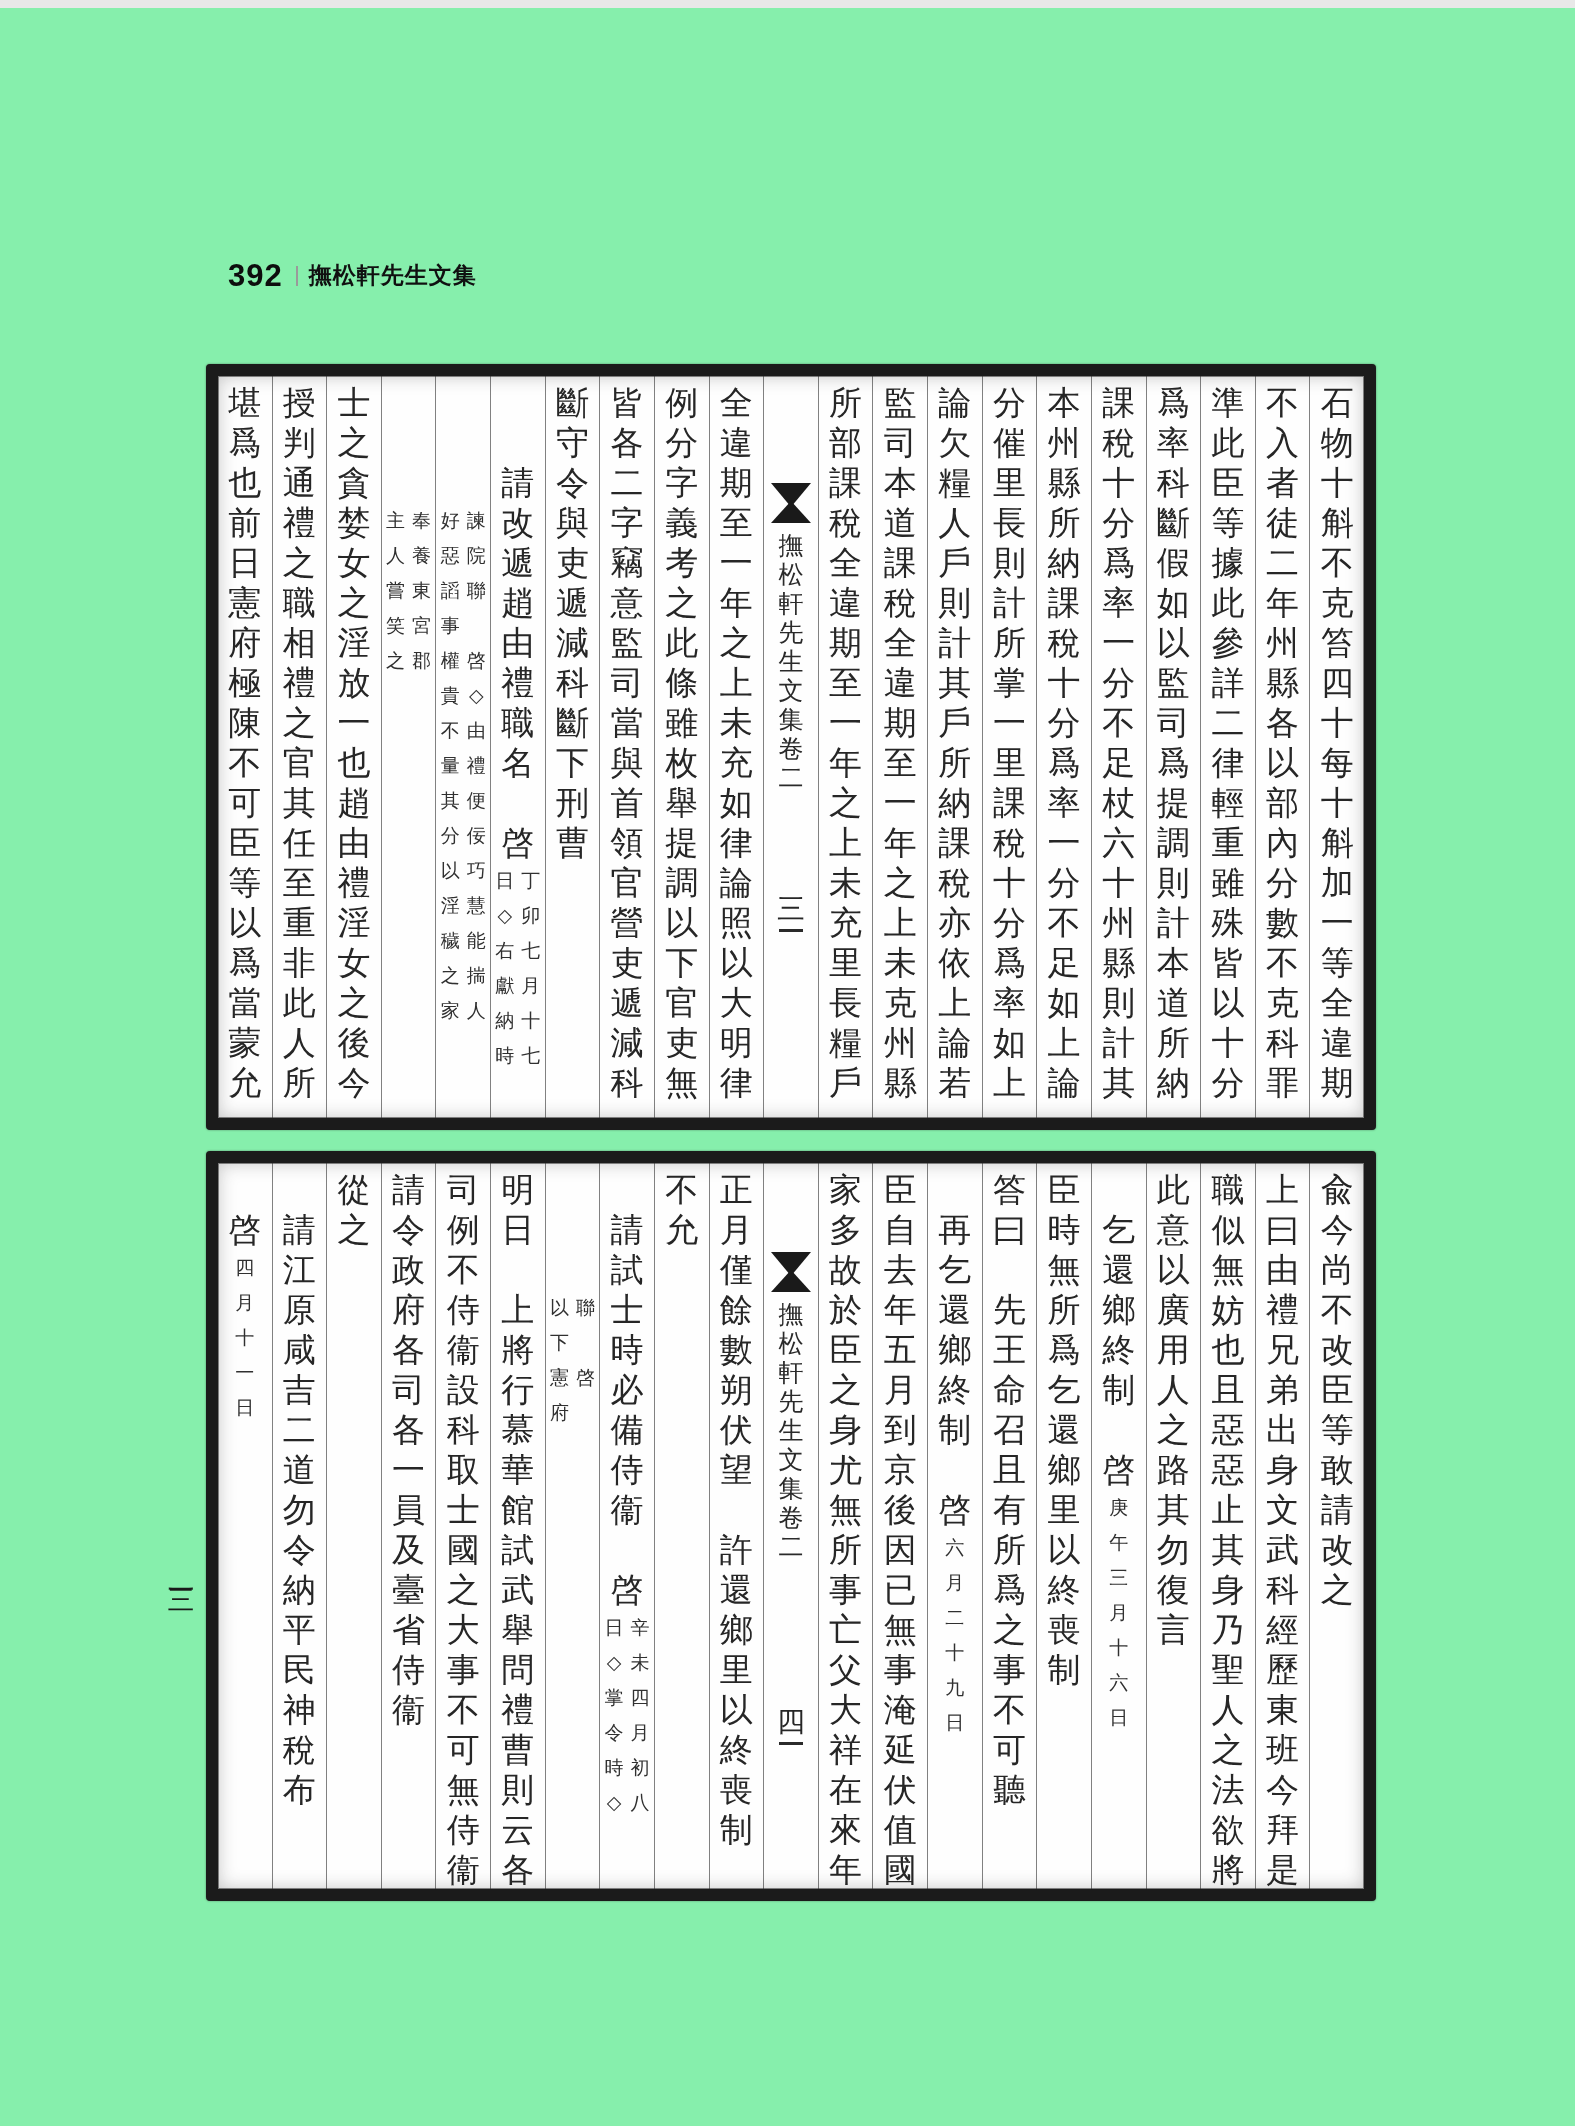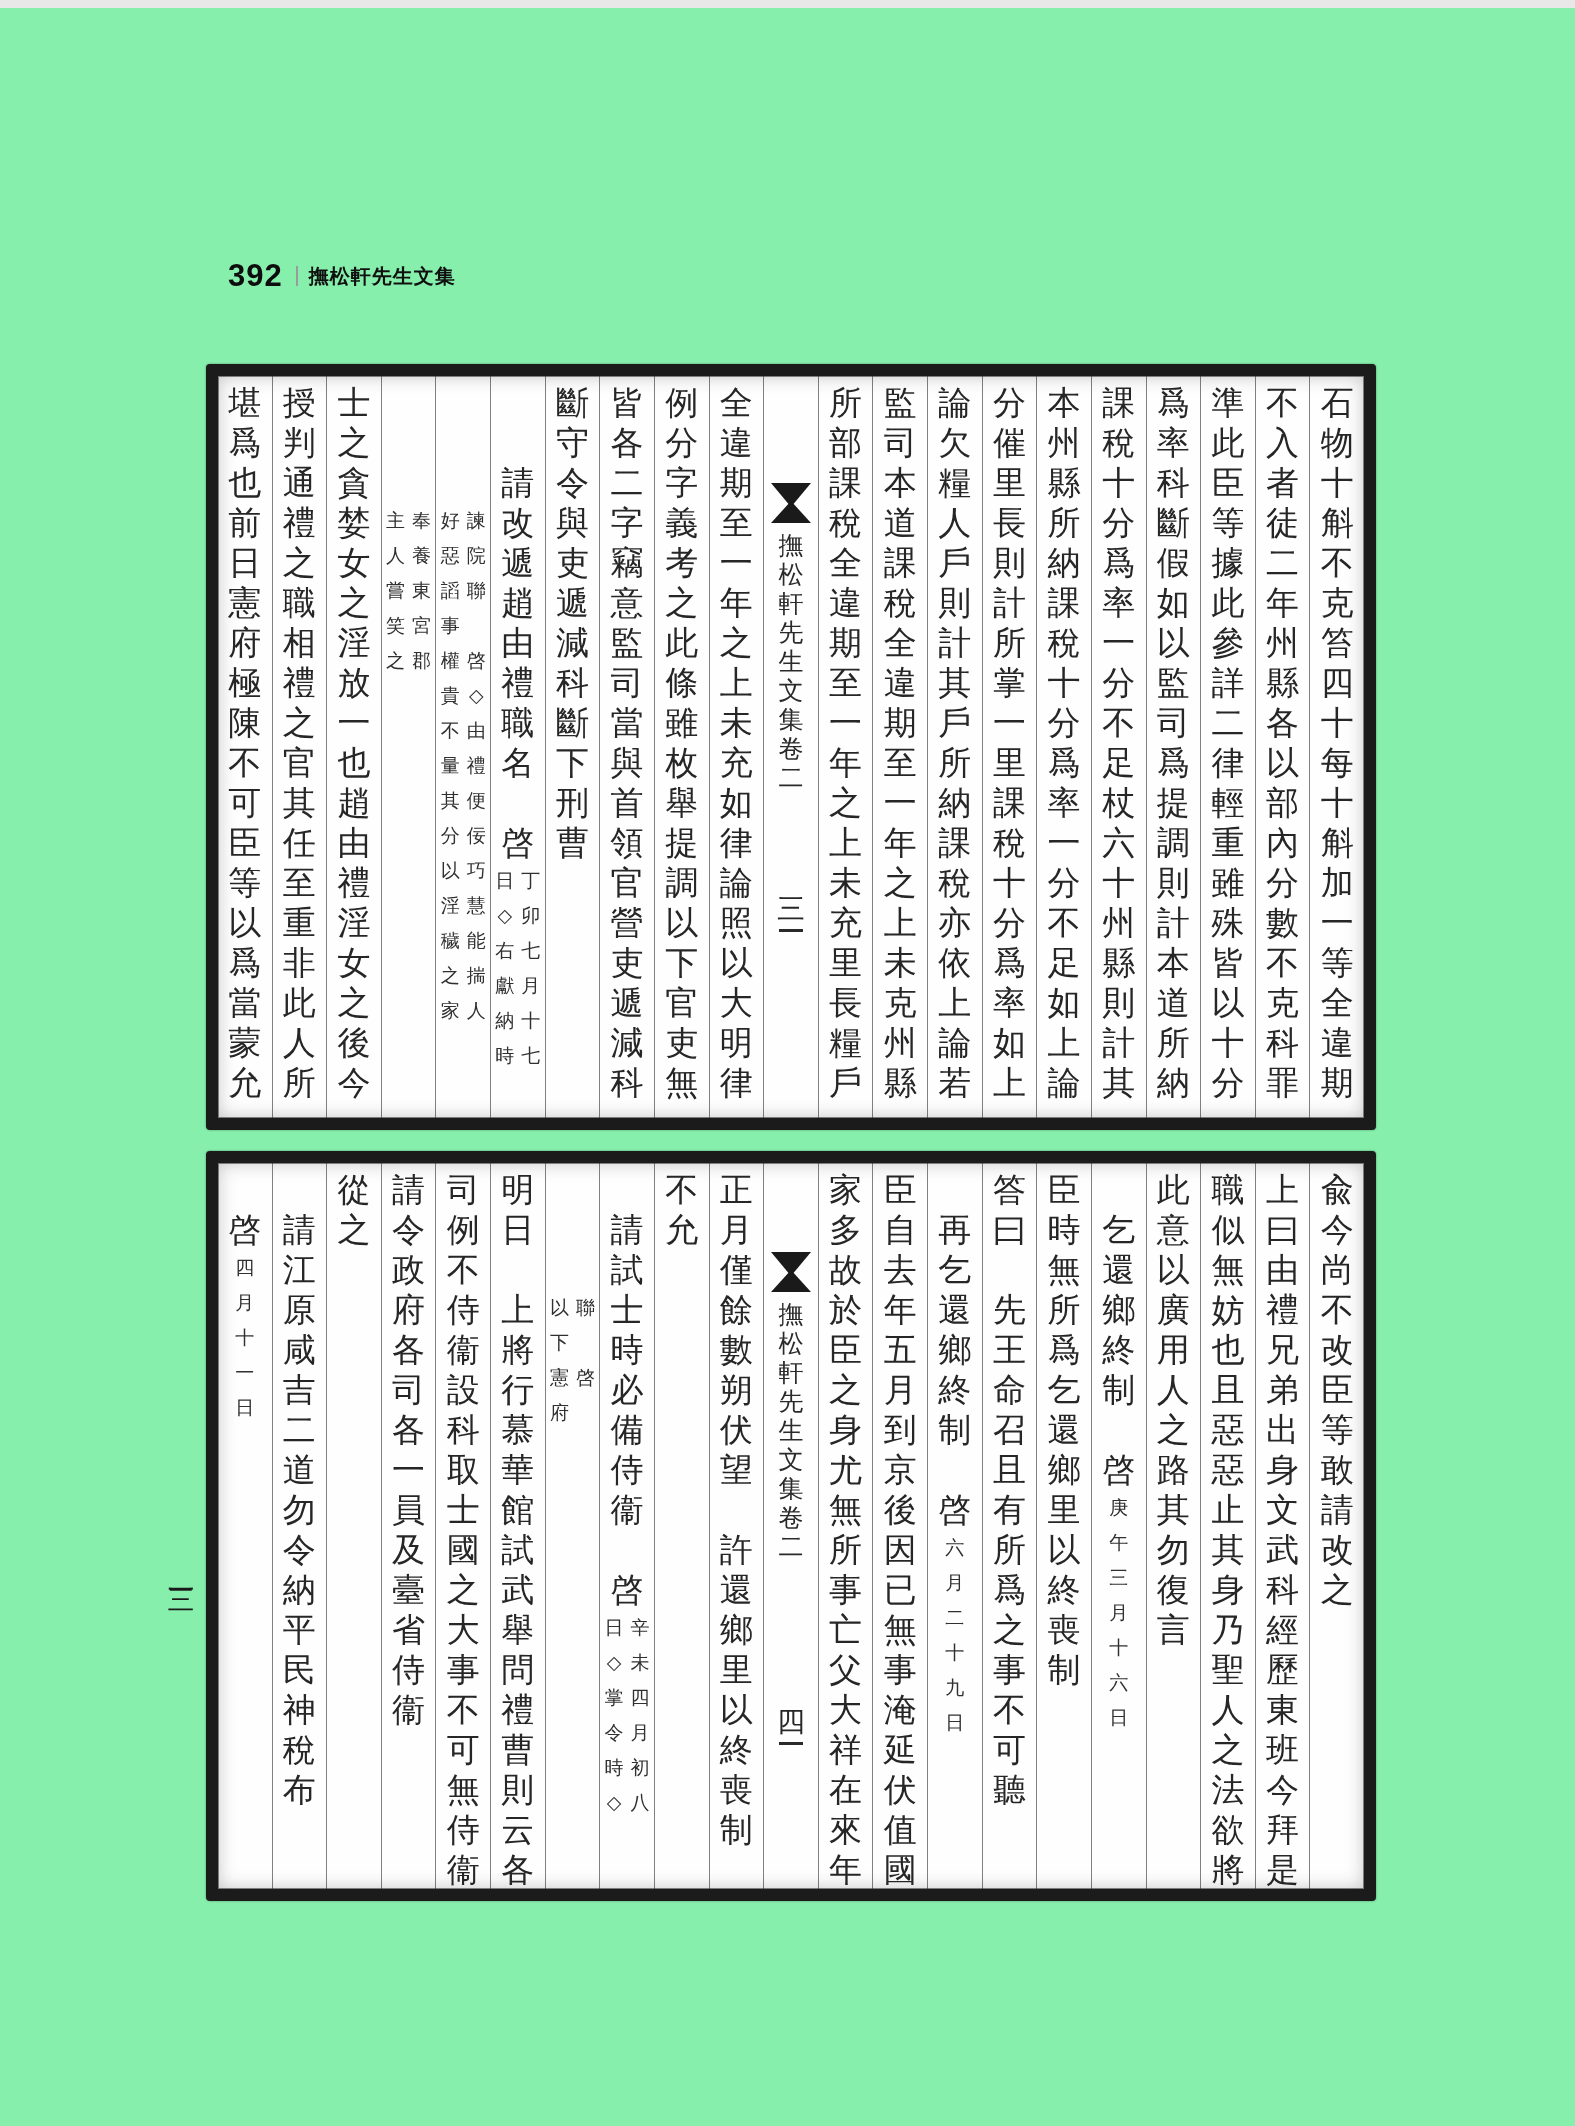--- a/index.html
+++ b/index.html
@@ -9,21 +9,21 @@
     font-family:"Liberation Serif", serif;
   }
   
   .header { position:absolute; left:228px; top:252px; display:flex; align-items:center; }
   .pagenum {
     font-family:"Liberation Sans", sans-serif; font-weight:bold;
     font-size:31px; color:#0d0d0d; letter-spacing:1px; line-height:1;
   }
   .hdr-sep { width:2px; height:20px; background:#9a9a9a; margin:0 11px 0 13px; }
   .hdr-title {
-    font-size:20px; font-weight:bold; color:#101010; line-height:1;
+    font-size:23px; font-weight:bold; color:#101010; line-height:1;
     letter-spacing:1px; white-space:nowrap;
   }
   
   .leaf {
     position:absolute; left:206px; width:1170px; box-sizing:border-box;
     background:#fefefe; border:12px solid #1b1b1b; border-radius:4px;
     box-shadow: inset 0 0 0 1px rgba(25,25,25,.5), inset 0 0 18px rgba(40,40,40,.28), 0 0 2px rgba(30,30,30,.5);
   }
   .leaf.upper { top:356px; height:766px; }
   .leaf.lower { top:1143px; height:750px; }

